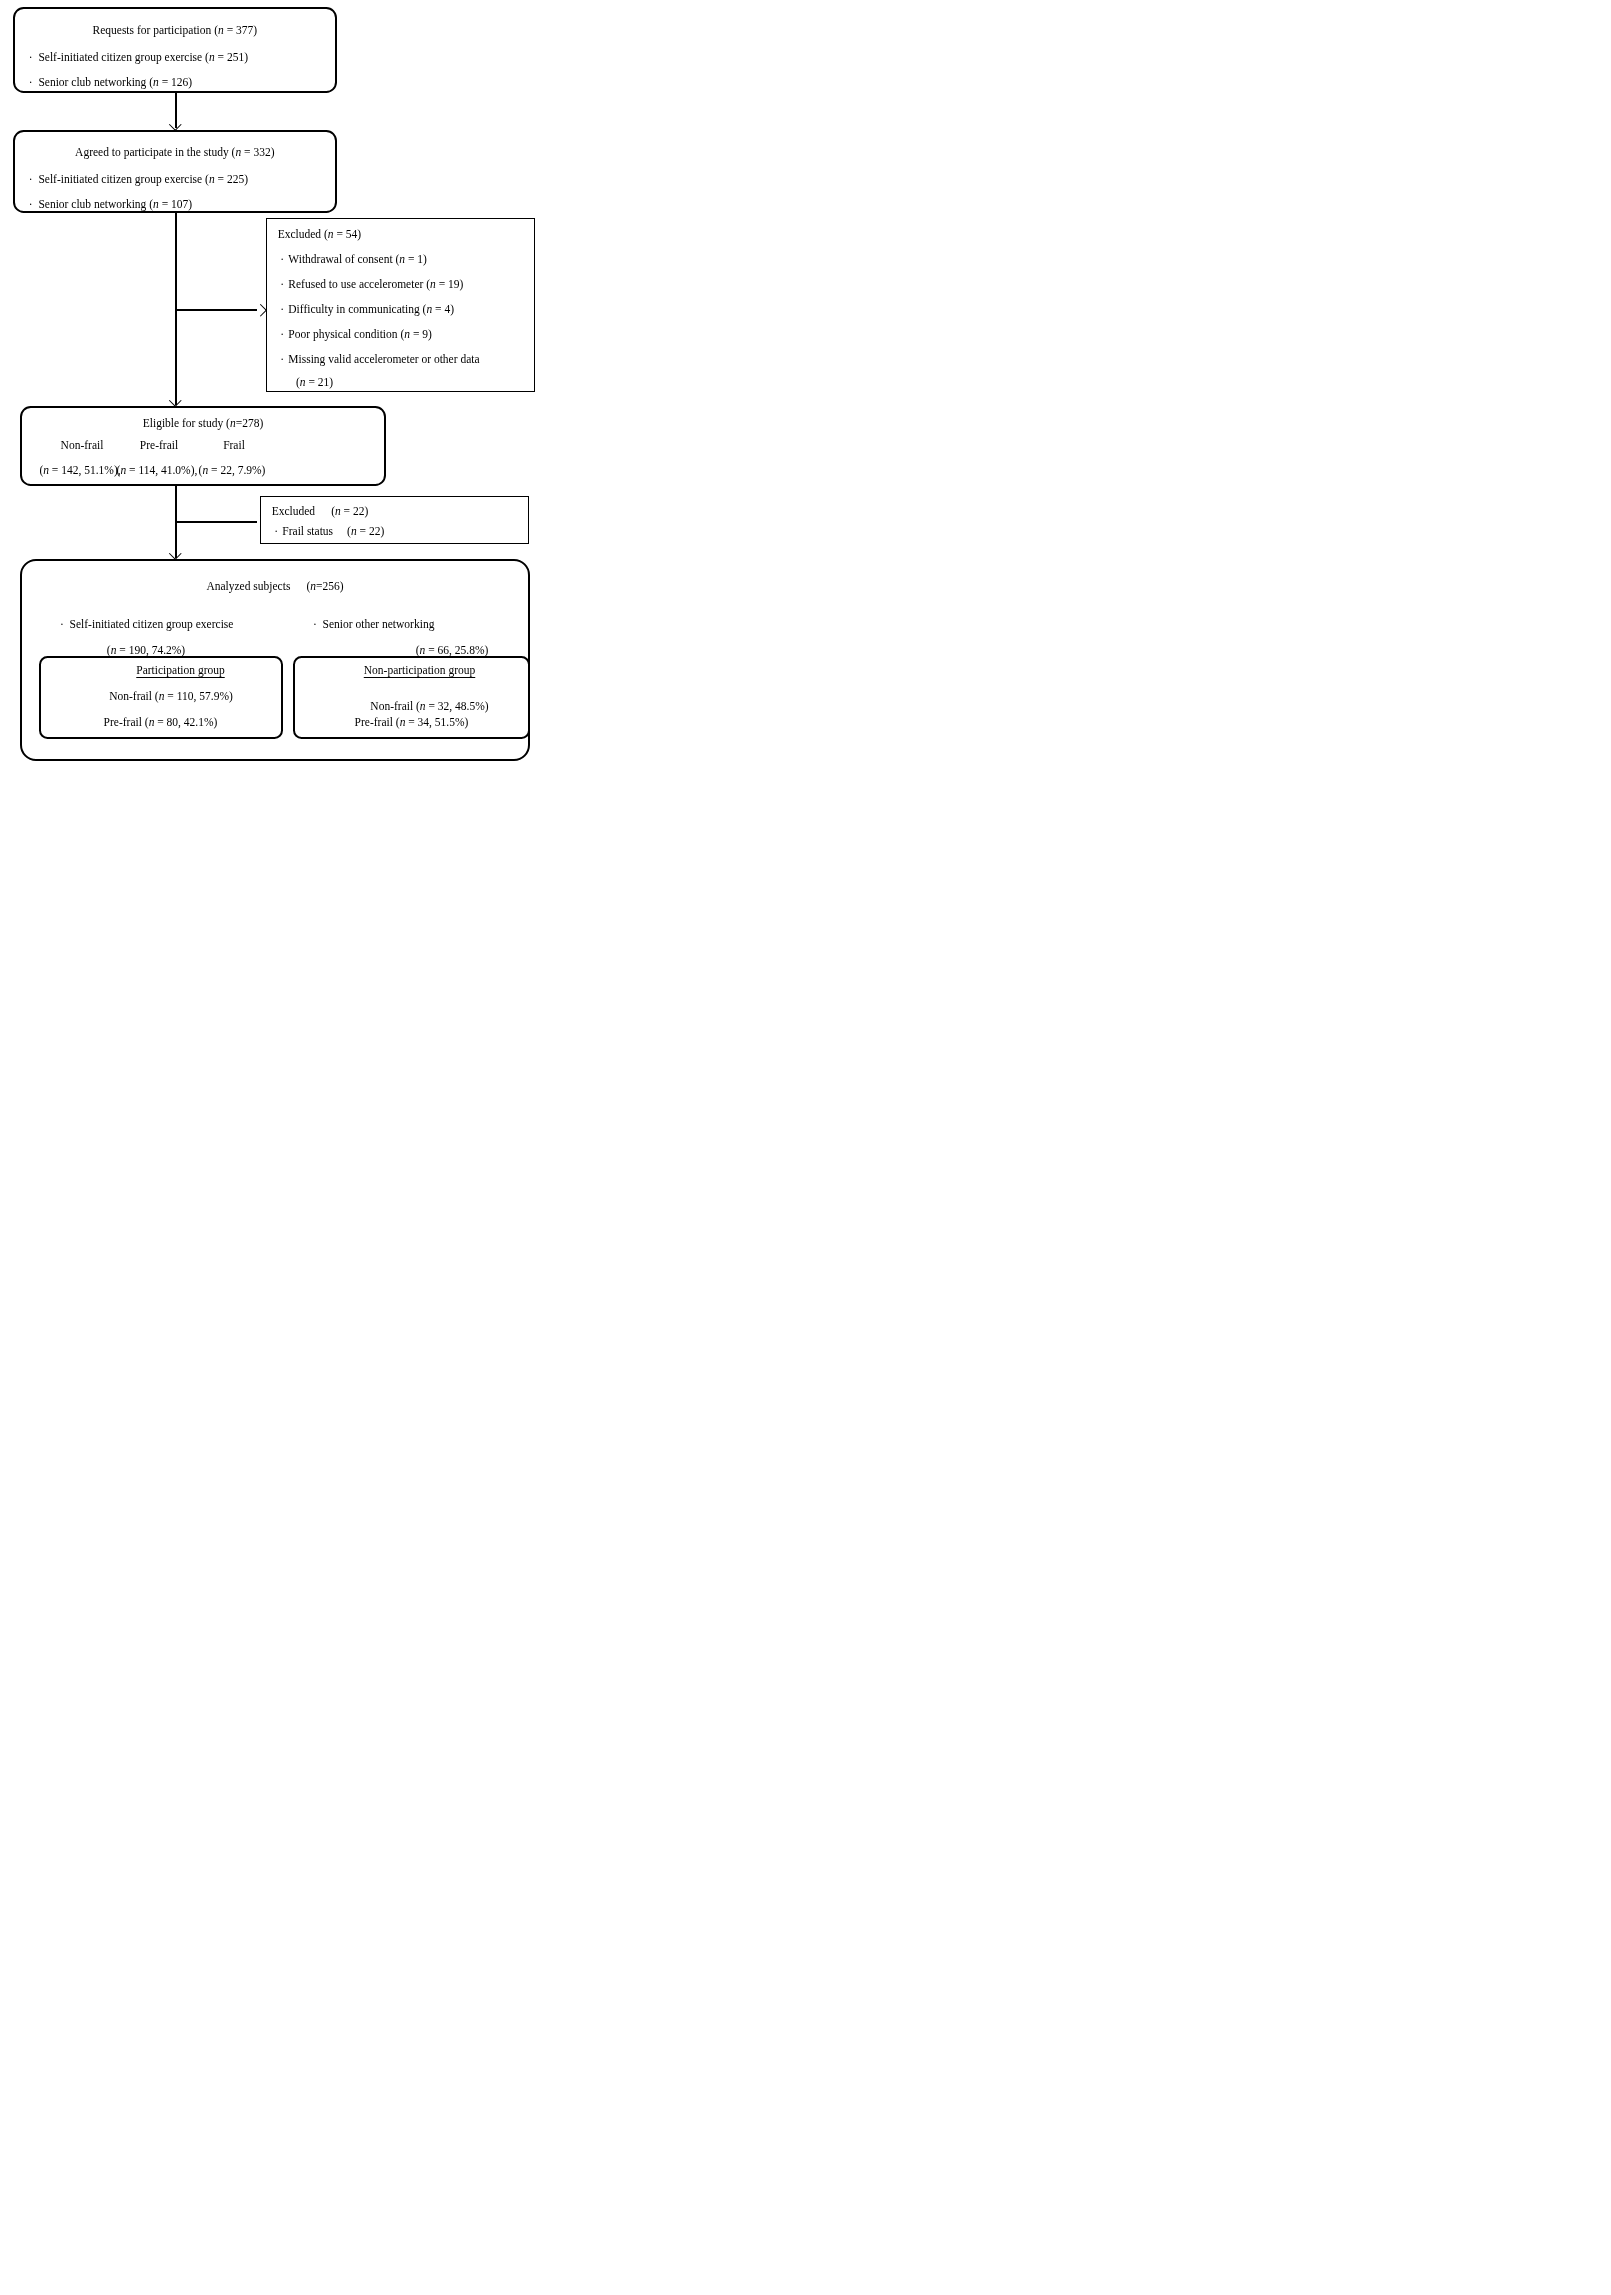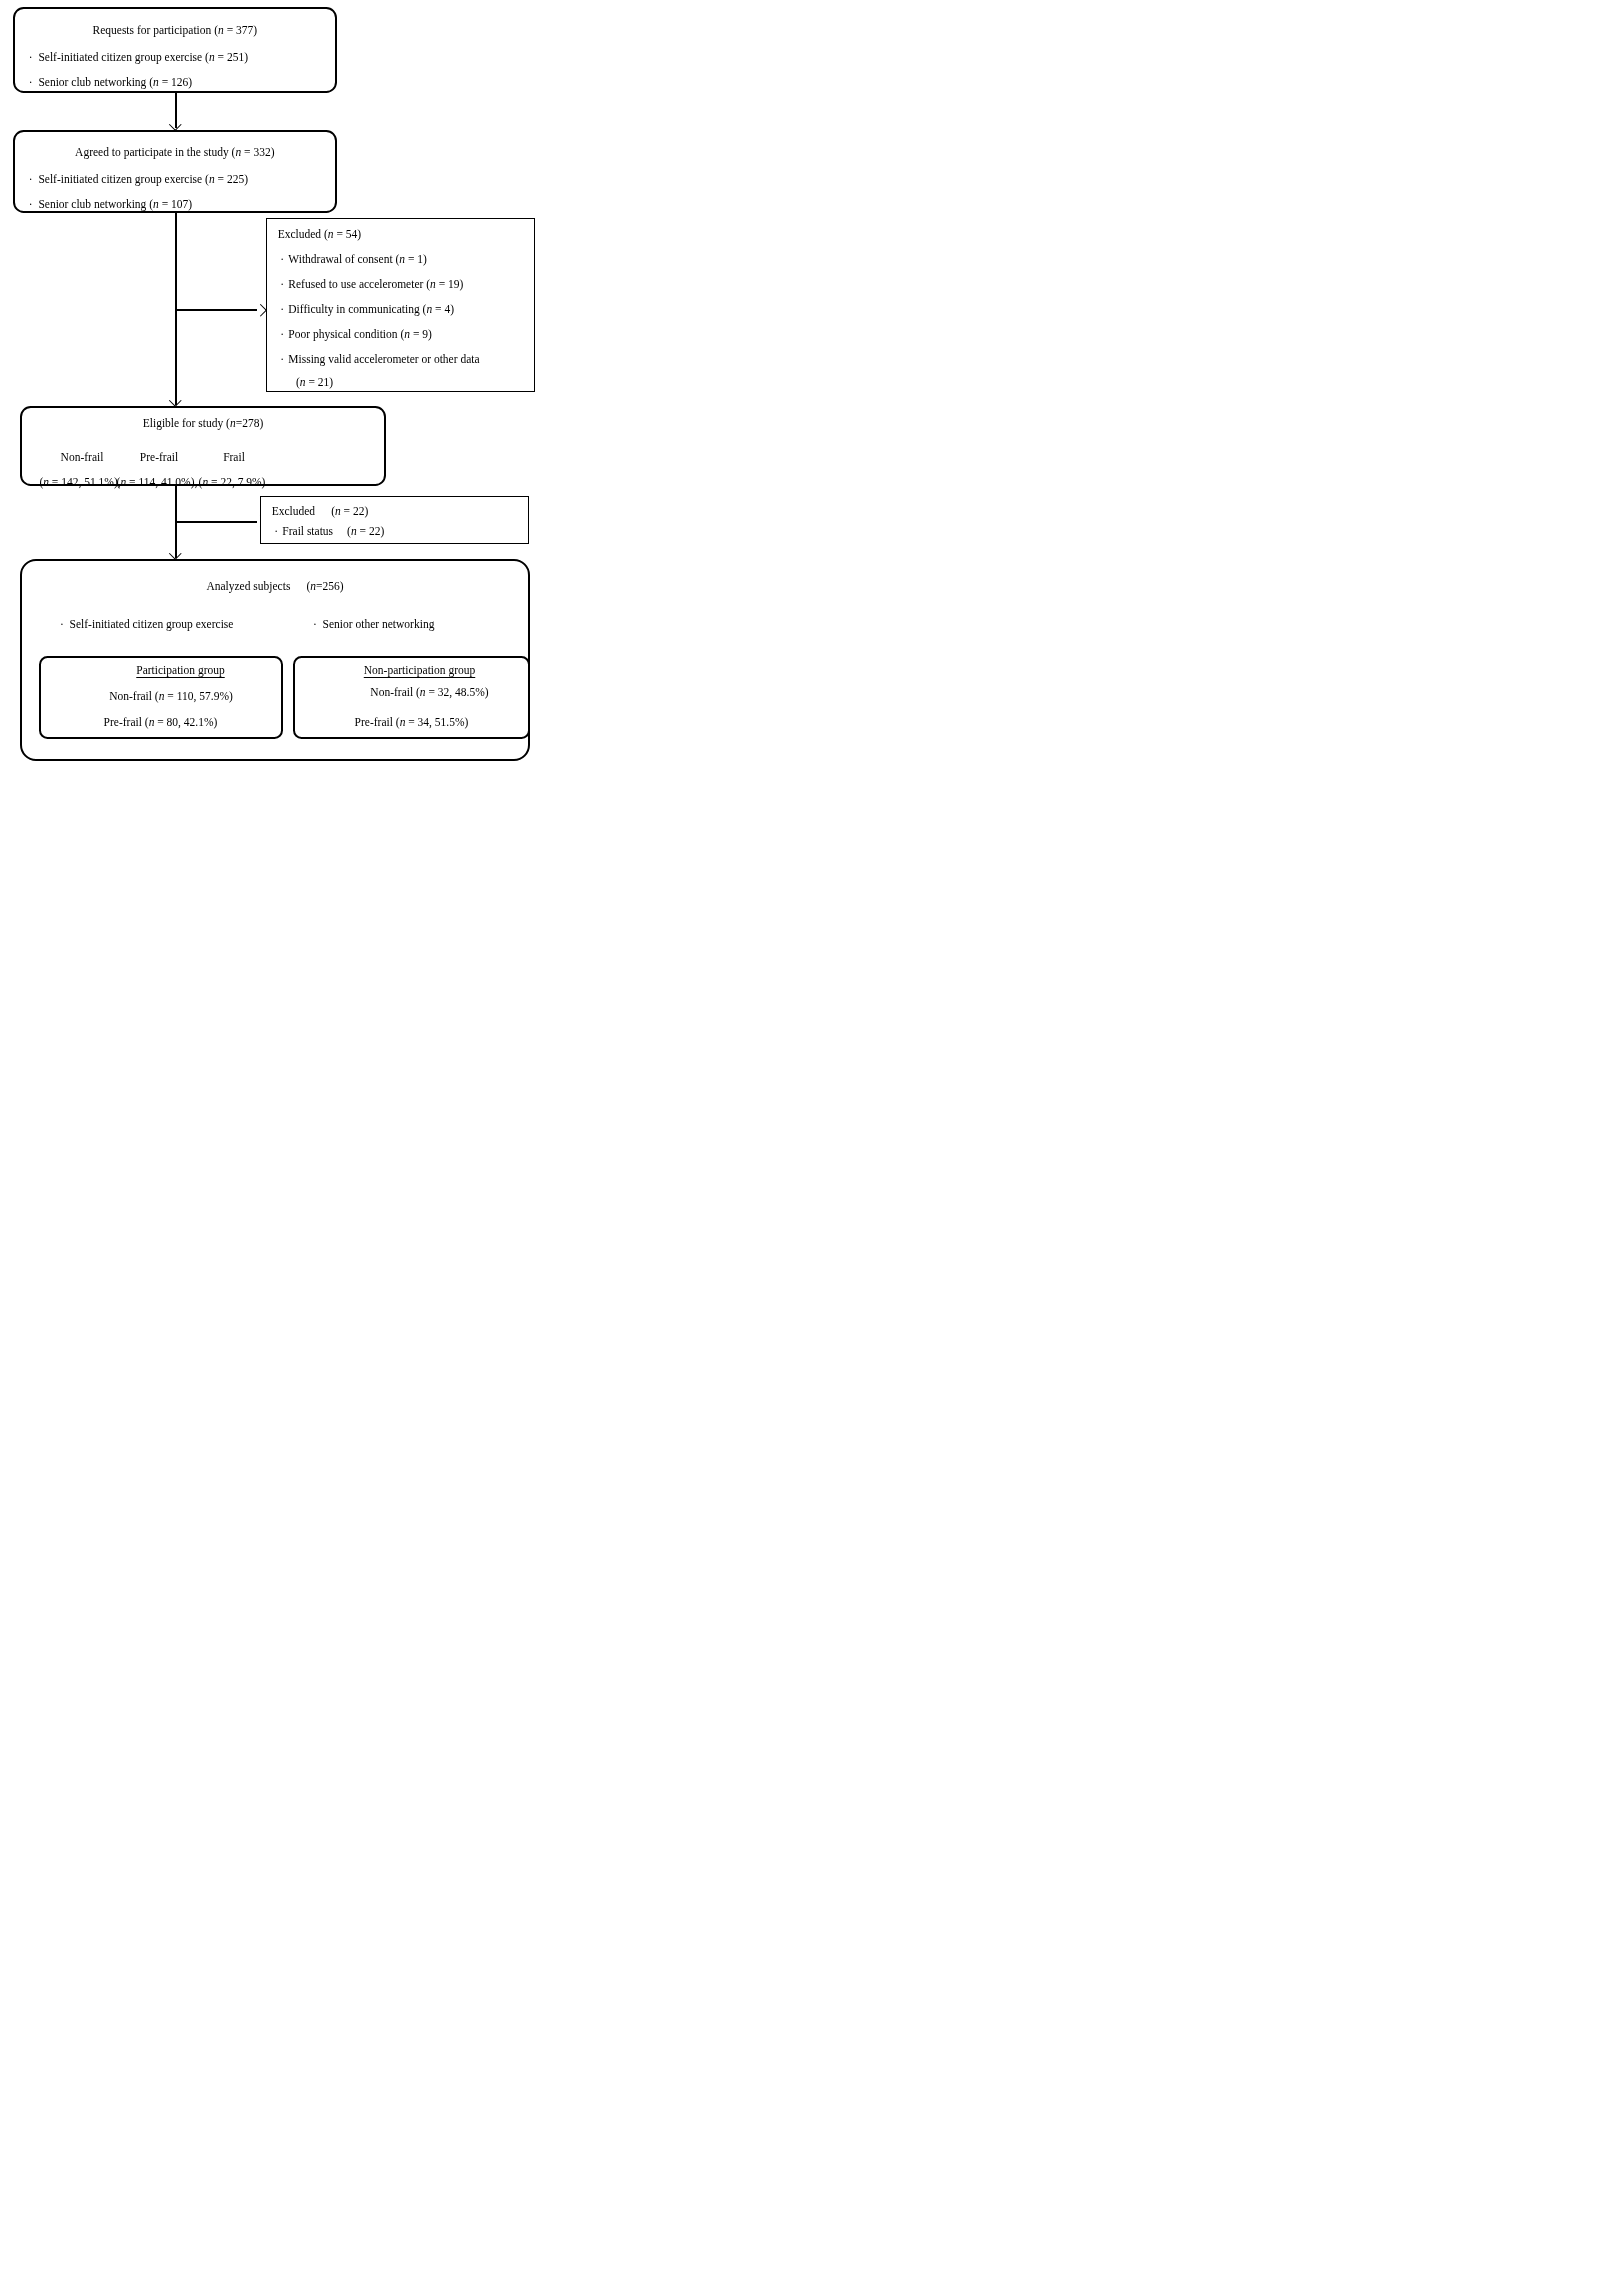--- a/index.html
+++ b/index.html
@@ -23,21 +23,21 @@
   .dot{flex:0 0 9.6px;width:9.6px;}
   .dot-sm{flex:0 0 8px;width:8px;}
   .gap{display:inline-block;width:16px;}
   .gap-sm{display:inline-block;width:14px;}
   .u{text-decoration:underline;text-underline-offset:2.7px;text-decoration-thickness:1.1px;}
   .vline,.hline{position:absolute;background:#000000;}
   .chev{position:absolute;width:8.5px;height:8.5px;box-sizing:border-box;
         border-right:1.6px solid #000000;border-bottom:1.6px solid #000000;}
   .chev.down{transform:rotate(45deg);}
   .chev.right{transform:rotate(-45deg);}
-  .col{position:absolute;transform:translateX(-50%);white-space:nowrap;line-height:13.3px;margin-top:12px;}
+  .col{position:absolute;transform:translateX(-50%);white-space:nowrap;line-height:13.3px;}
   i{font-style:italic;}
 </style>
 </head>
 <body>
 
 <div id="canvas">
 
   <div class="box rounded" style="left:12.8px;top:7px;width:324px;height:86px;">
     <div class="line center" style="top:15px;">Requests for participation (<i>n</i> = 377)</div>
     <div class="line bullet" style="left:14px;top:42px;">
@@ -139,19 +139,19 @@
     <div class="col" style="left:430px;top:83px;">(<i>n</i> = 66, 25.8%)</div>
 
     <div class="box rounded-sm" style="left:16.5px;top:95px;width:244px;height:83px;">
       <div class="line center u" style="top:5.9px;padding-left:40px;">Participation group</div>
       <div class="line center" style="top:32px;margin-left:21px;">Non-frail (<i>n</i> = 110, 57.9%)</div>
       <div class="line center" style="top:58px;">Pre-frail (<i>n</i> = 80, 42.1%)</div>
     </div>
 
     <div class="box rounded-sm" style="left:271px;top:95px;width:237px;height:83px;">
       <div class="line center u" style="top:5.9px;padding-left:16px;">Non-participation group</div>
-      <div class="line center" style="top:28px;padding-left:36px;">Non-frail (<i>n</i> = 32, 48.5%)</div>
+      <div class="line center" style="top:42px;padding-left:36px;">Non-frail (<i>n</i> = 32, 48.5%)</div>
       <div class="line center" style="top:58px;">Pre-frail (<i>n</i> = 34, 51.5%)</div>
     </div>
   </div>
 
 </div>
 
 
 </body></html>

